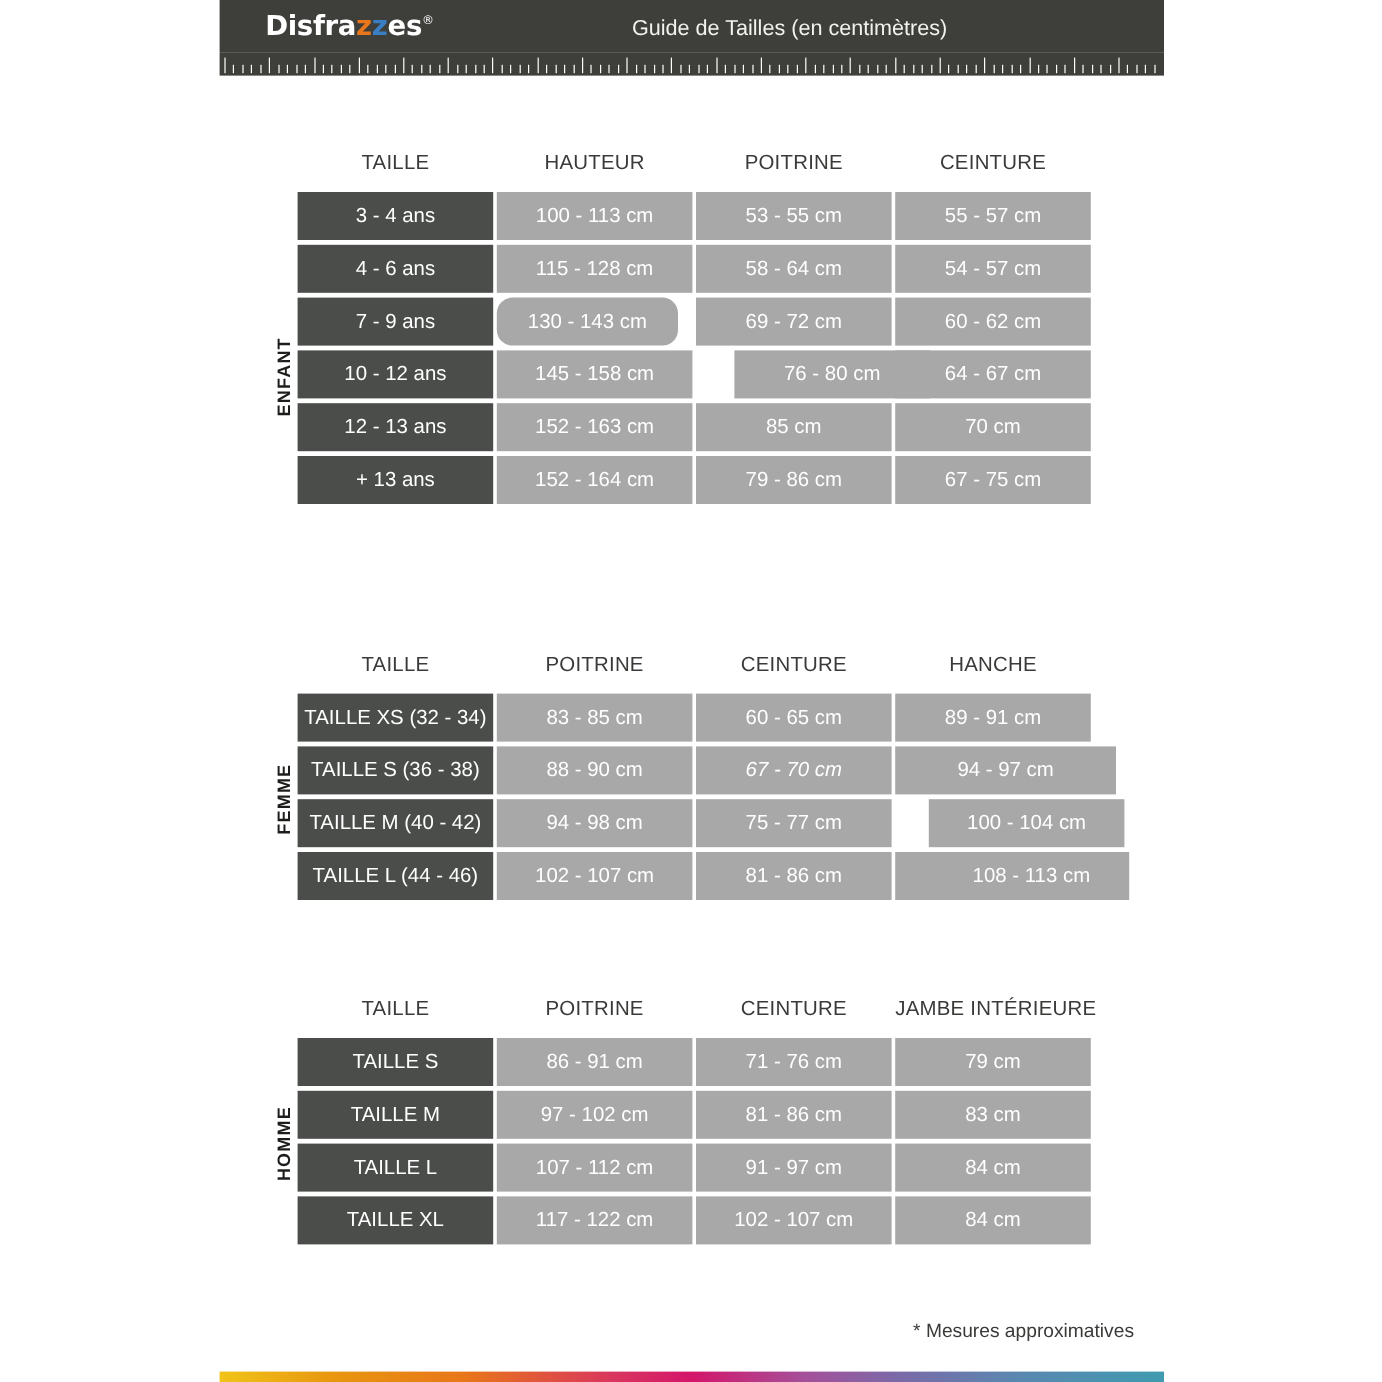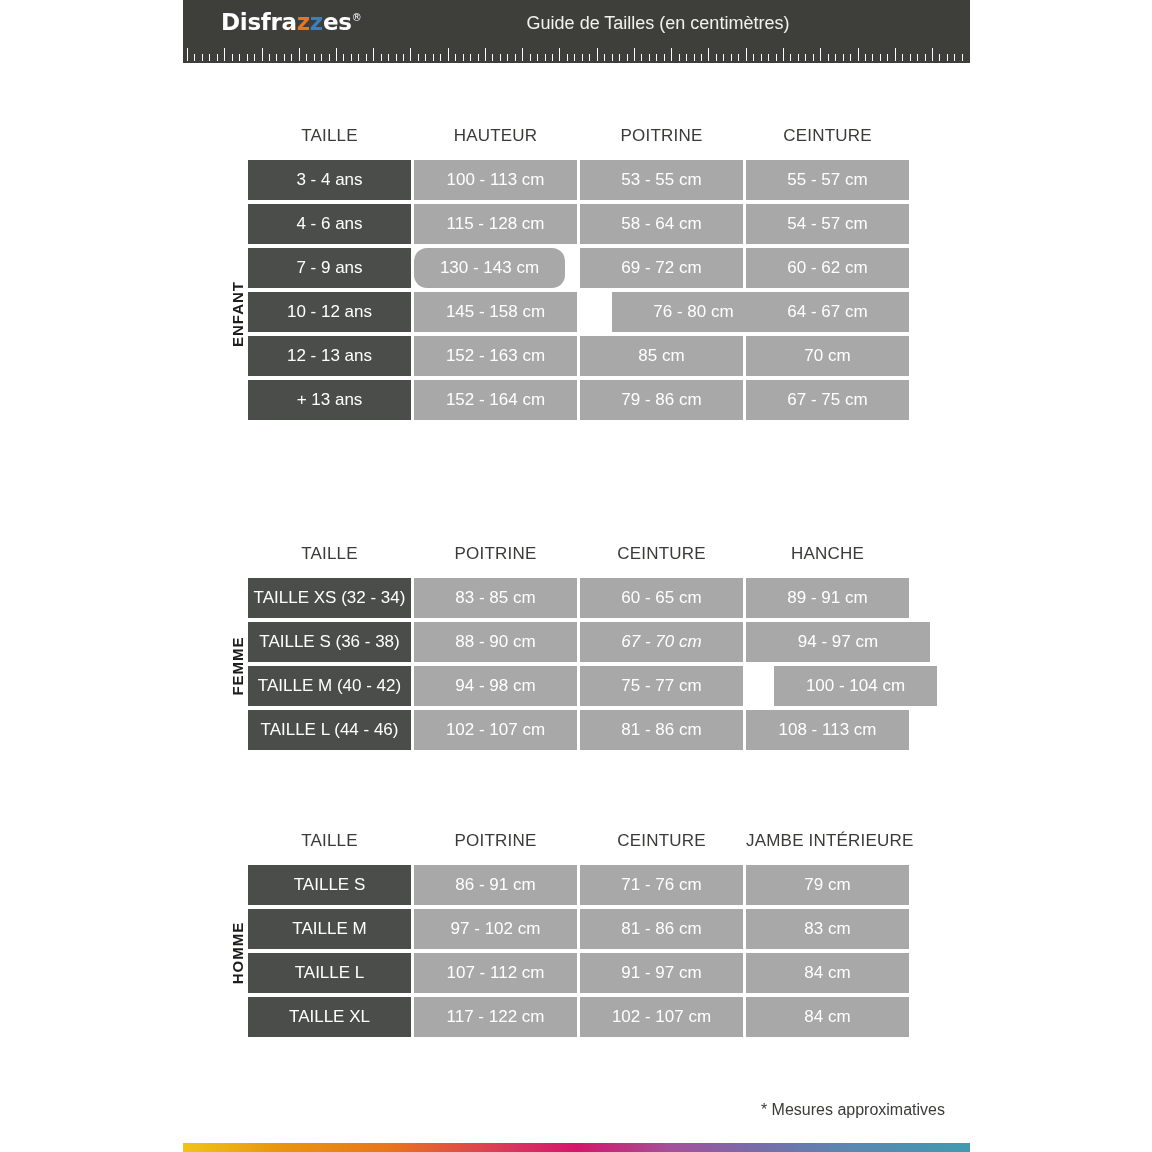--- a/index.html
+++ b/index.html
@@ -368,21 +368,21 @@
         <div class="grid-row">
           <div class="cell label" style="left: 65px; width: 163px;">TAILLE M (40 - 42)</div>
           <div class="cell value" style="left: 231px; width: 163px;">94 - 98 cm</div>
           <div class="cell value" style="left: 397px; width: 163px;">75 - 77 cm</div>
           <div class="cell value" style="left: 563px; width: 163px; margin-left: 28px;">100 - 104 cm</div>
         </div>
         <div class="grid-row">
           <div class="cell label" style="left: 65px; width: 163px;">TAILLE L (44 - 46)</div>
           <div class="cell value" style="left: 231px; width: 163px;">102 - 107 cm</div>
           <div class="cell value" style="left: 397px; width: 163px;">81 - 86 cm</div>
-          <div class="cell value" style="left: 563px; width: 163px;">108 - 113 cm</div>
+          <div class="cell value" style="left: 563px; width: 163px; padding-left: 32px;">108 - 113 cm</div>
         </div>
         <div class="vlabel" style="left: 46px; top: 122px; width: 176px; margin-top: 0px; text-align: center; transform-origin: left top; transform: rotate(-90deg) translateX(-50%);">FEMME</div>
       </div>
       <div class="table-block" style="top: 831px;">
         <div class="col-head-row">
           <div class="col-head" style="left: 65px; width: 163px;">TAILLE</div>
           <div class="col-head" style="left: 231px; width: 163px;">POITRINE</div>
           <div class="col-head" style="left: 397px; width: 163px;">CEINTURE</div>
           <div class="col-head" style="left: 563px; width: 163px;">JAMBE INTÉRIEURE</div>
         </div>

